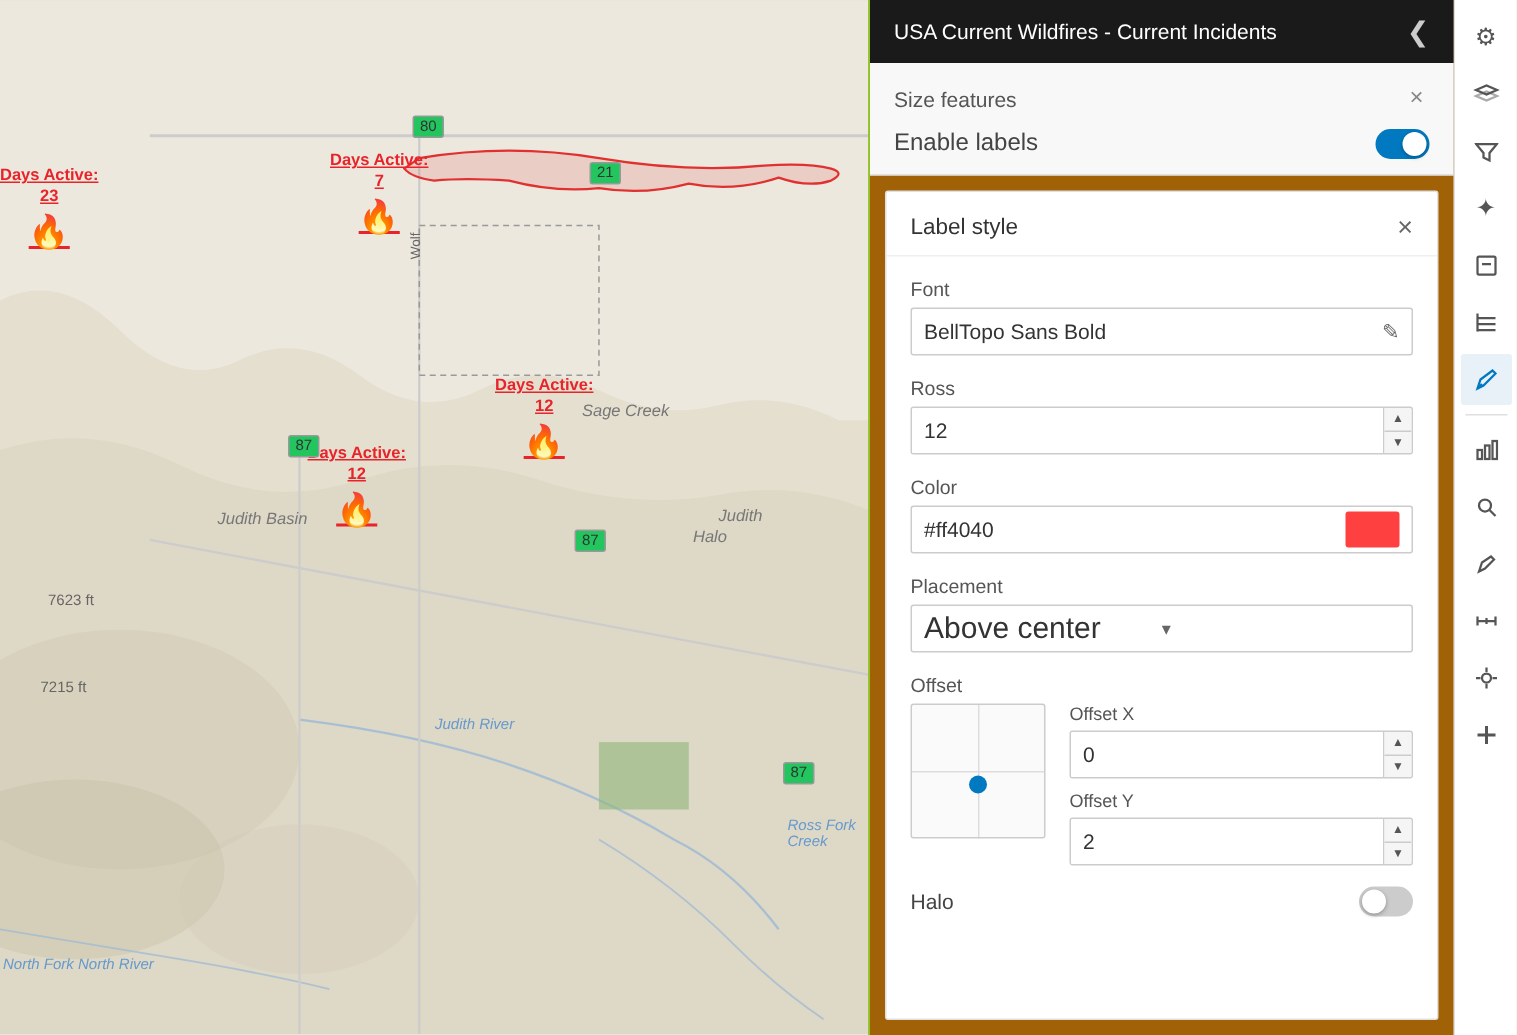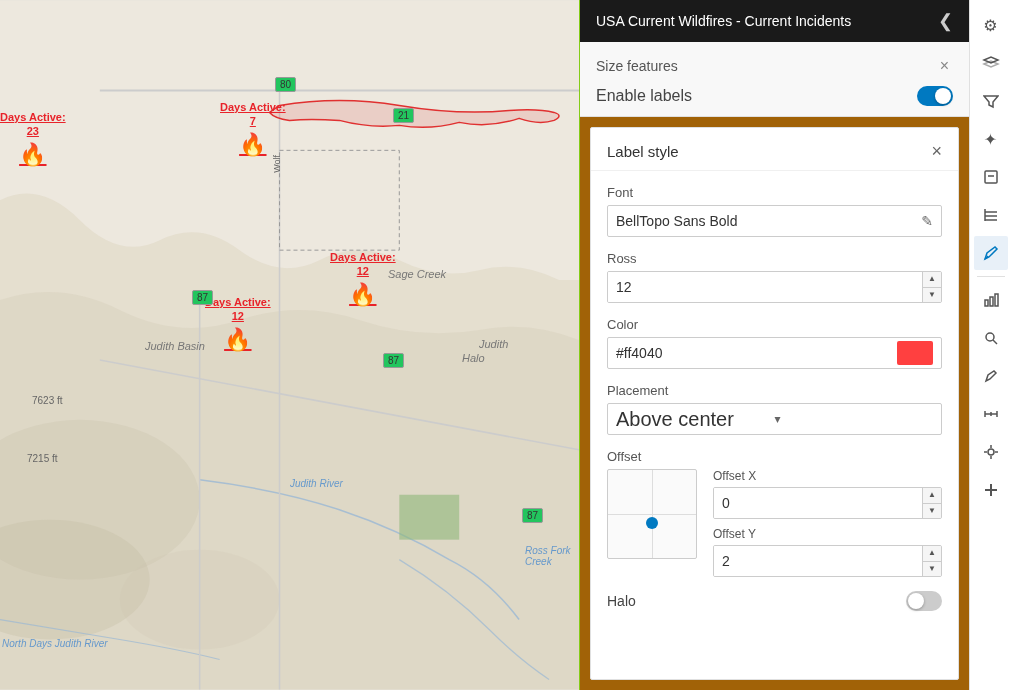--- a/index.html
+++ b/index.html
@@ -552,21 +552,21 @@
   <div class="map-text" style="top:352px;left:462px">Halo</div>
   <div class="map-text" style="top:268px;left:388px">Sage Creek</div>
 
   
   <div class="elevation-text" style="top:395px;left:32px">7623 ft</div>
   <div class="elevation-text" style="top:453px;left:27px">7215 ft</div>
 
   
   <div class="river-label" style="top:478px;left:290px">Judith River</div>
   <div class="river-label" style="top:545px;left:525px">Ross Fork Creek</div>
-  <div class="river-label" style="top:638px;left:2px">North Days Judith River</div>
+  <div class="river-label" style="top:638px;left:2px">North Fork North River</div>
 
   
   <div style="position:absolute;top:155px;left:272px;font-size:9px;color:#666;writing-mode:vertical-rl;transform:rotate(180deg)">Wolf</div>
 
   
   
 </div>
 
 <div class="right-panel">
 

